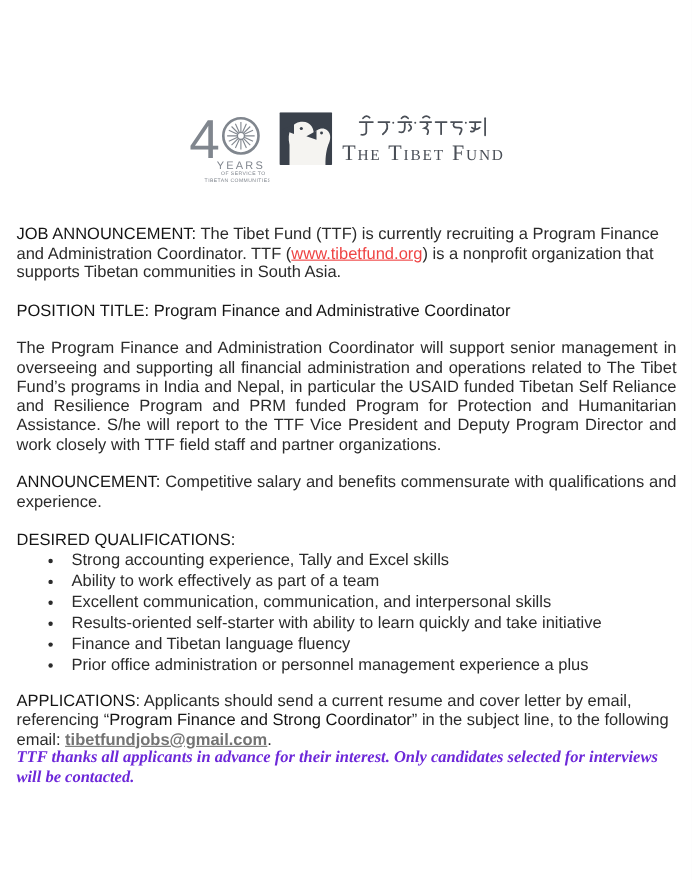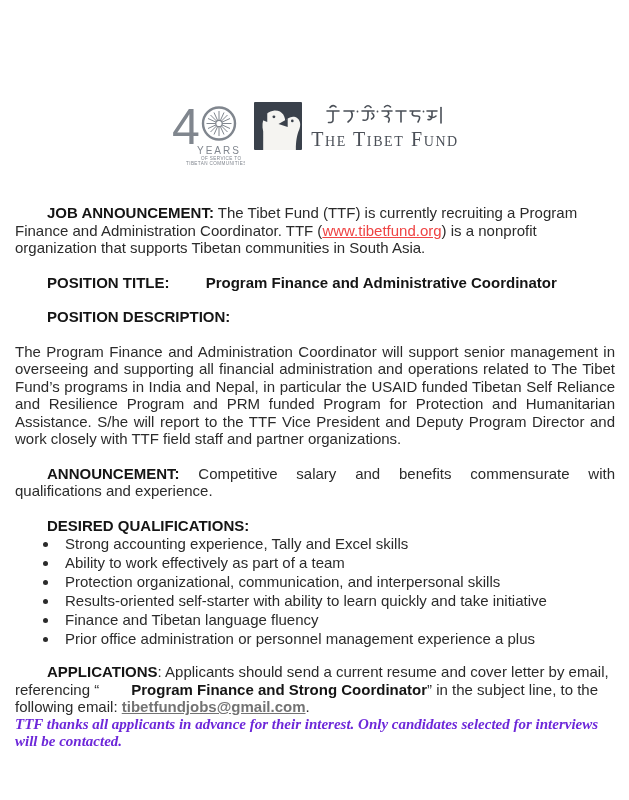--- a/index.html
+++ b/index.html
@@ -35,21 +35,21 @@
     line-height: 22px;
     letter-spacing: 1.6px;
     color: #4a4f57;
     white-space: nowrap;
     text-align: center;
   }
   
   .para { margin-top: 17px; }
   .first-para { margin-top: 37px; }
   .justify { text-align: justify; }
-  b, .bold { font-weight: bold; color: #151515; margin-left: 32px; }
+  b, .bold { font-weight: normal; color: #151515; }
   .site-link { color: #ef4444; text-decoration: underline; cursor: pointer; }
   .email-link { color: #737373; font-weight: bold; text-decoration: underline; cursor: pointer; }
   ul.qual-list { padding-left: 44px; }
   ul.qual-list li { line-height: 19px; padding-left: 6px; }
   .applications { margin-top: 15px; }
   .closing {
     margin-top: 0;
     font-weight: bold;
     font-style: italic;
     color: #6d28d9;
@@ -114,32 +114,31 @@
         <path d="M116 4.5 V20"></path>
       </svg>
       <div class="org-name">The Tibet Fund</div>
     </div>
   </div>
 
   <p class="para first-para"><b>JOB ANNOUNCEMENT:</b><span> The Tibet Fund (TTF) is currently recruiting a Program Finance and Administration Coordinator. TTF (</span><a class="site-link">www.tibetfund.org</a><span>) is a nonprofit organization that supports Tibetan communities in South Asia.</span></p>
 
   <p class="para"><b>POSITION TITLE:</b><b> Program Finance and Administrative Coordinator</b></p>
 
-  <p class="para"><b>POSITION DESCRIPTION:</b></p>
 
   <p class="para justify">The Program Finance and Administration Coordinator will support senior management in overseeing and supporting all financial administration and operations related to The Tibet Fund’s programs in India and Nepal, in particular the USAID funded Tibetan Self Reliance and Resilience Program and PRM funded Program for Protection and Humanitarian Assistance. S/he will report to the TTF Vice President and Deputy Program Director and work closely with TTF field staff and partner organizations.</p>
 
   <p class="para justify"><b>ANNOUNCEMENT:</b><span> Competitive salary and benefits commensurate with qualifications and experience.</span></p>
 
   <p class="para"><b>DESIRED QUALIFICATIONS:</b></p>
 
   <ul class="qual-list">
     <li>Strong accounting experience, Tally and Excel skills</li>
     <li>Ability to work effectively as part of a team</li>
-    <li>Protection organizational, communication, and interpersonal skills</li>
+    <li>Excellent communication, communication, and interpersonal skills</li>
     <li>Results-oriented self-starter with ability to learn quickly and take initiative</li>
     <li>Finance and Tibetan language fluency</li>
     <li>Prior office administration or personnel management experience a plus</li>
   </ul>
 
   <p class="para applications"><b>APPLICATIONS</b><span>: Applicants should send a current resume and cover letter by email, referencing “</span><b>Program Finance and Strong Coordinator</b><span>” in the subject line, to the following email: </span><a class="email-link">tibetfundjobs@gmail.com</a><span>.</span></p>
 
   <p class="para closing">TTF thanks all applicants in advance for their interest. Only candidates selected for interviews will be contacted.</p>
 
 </div>

